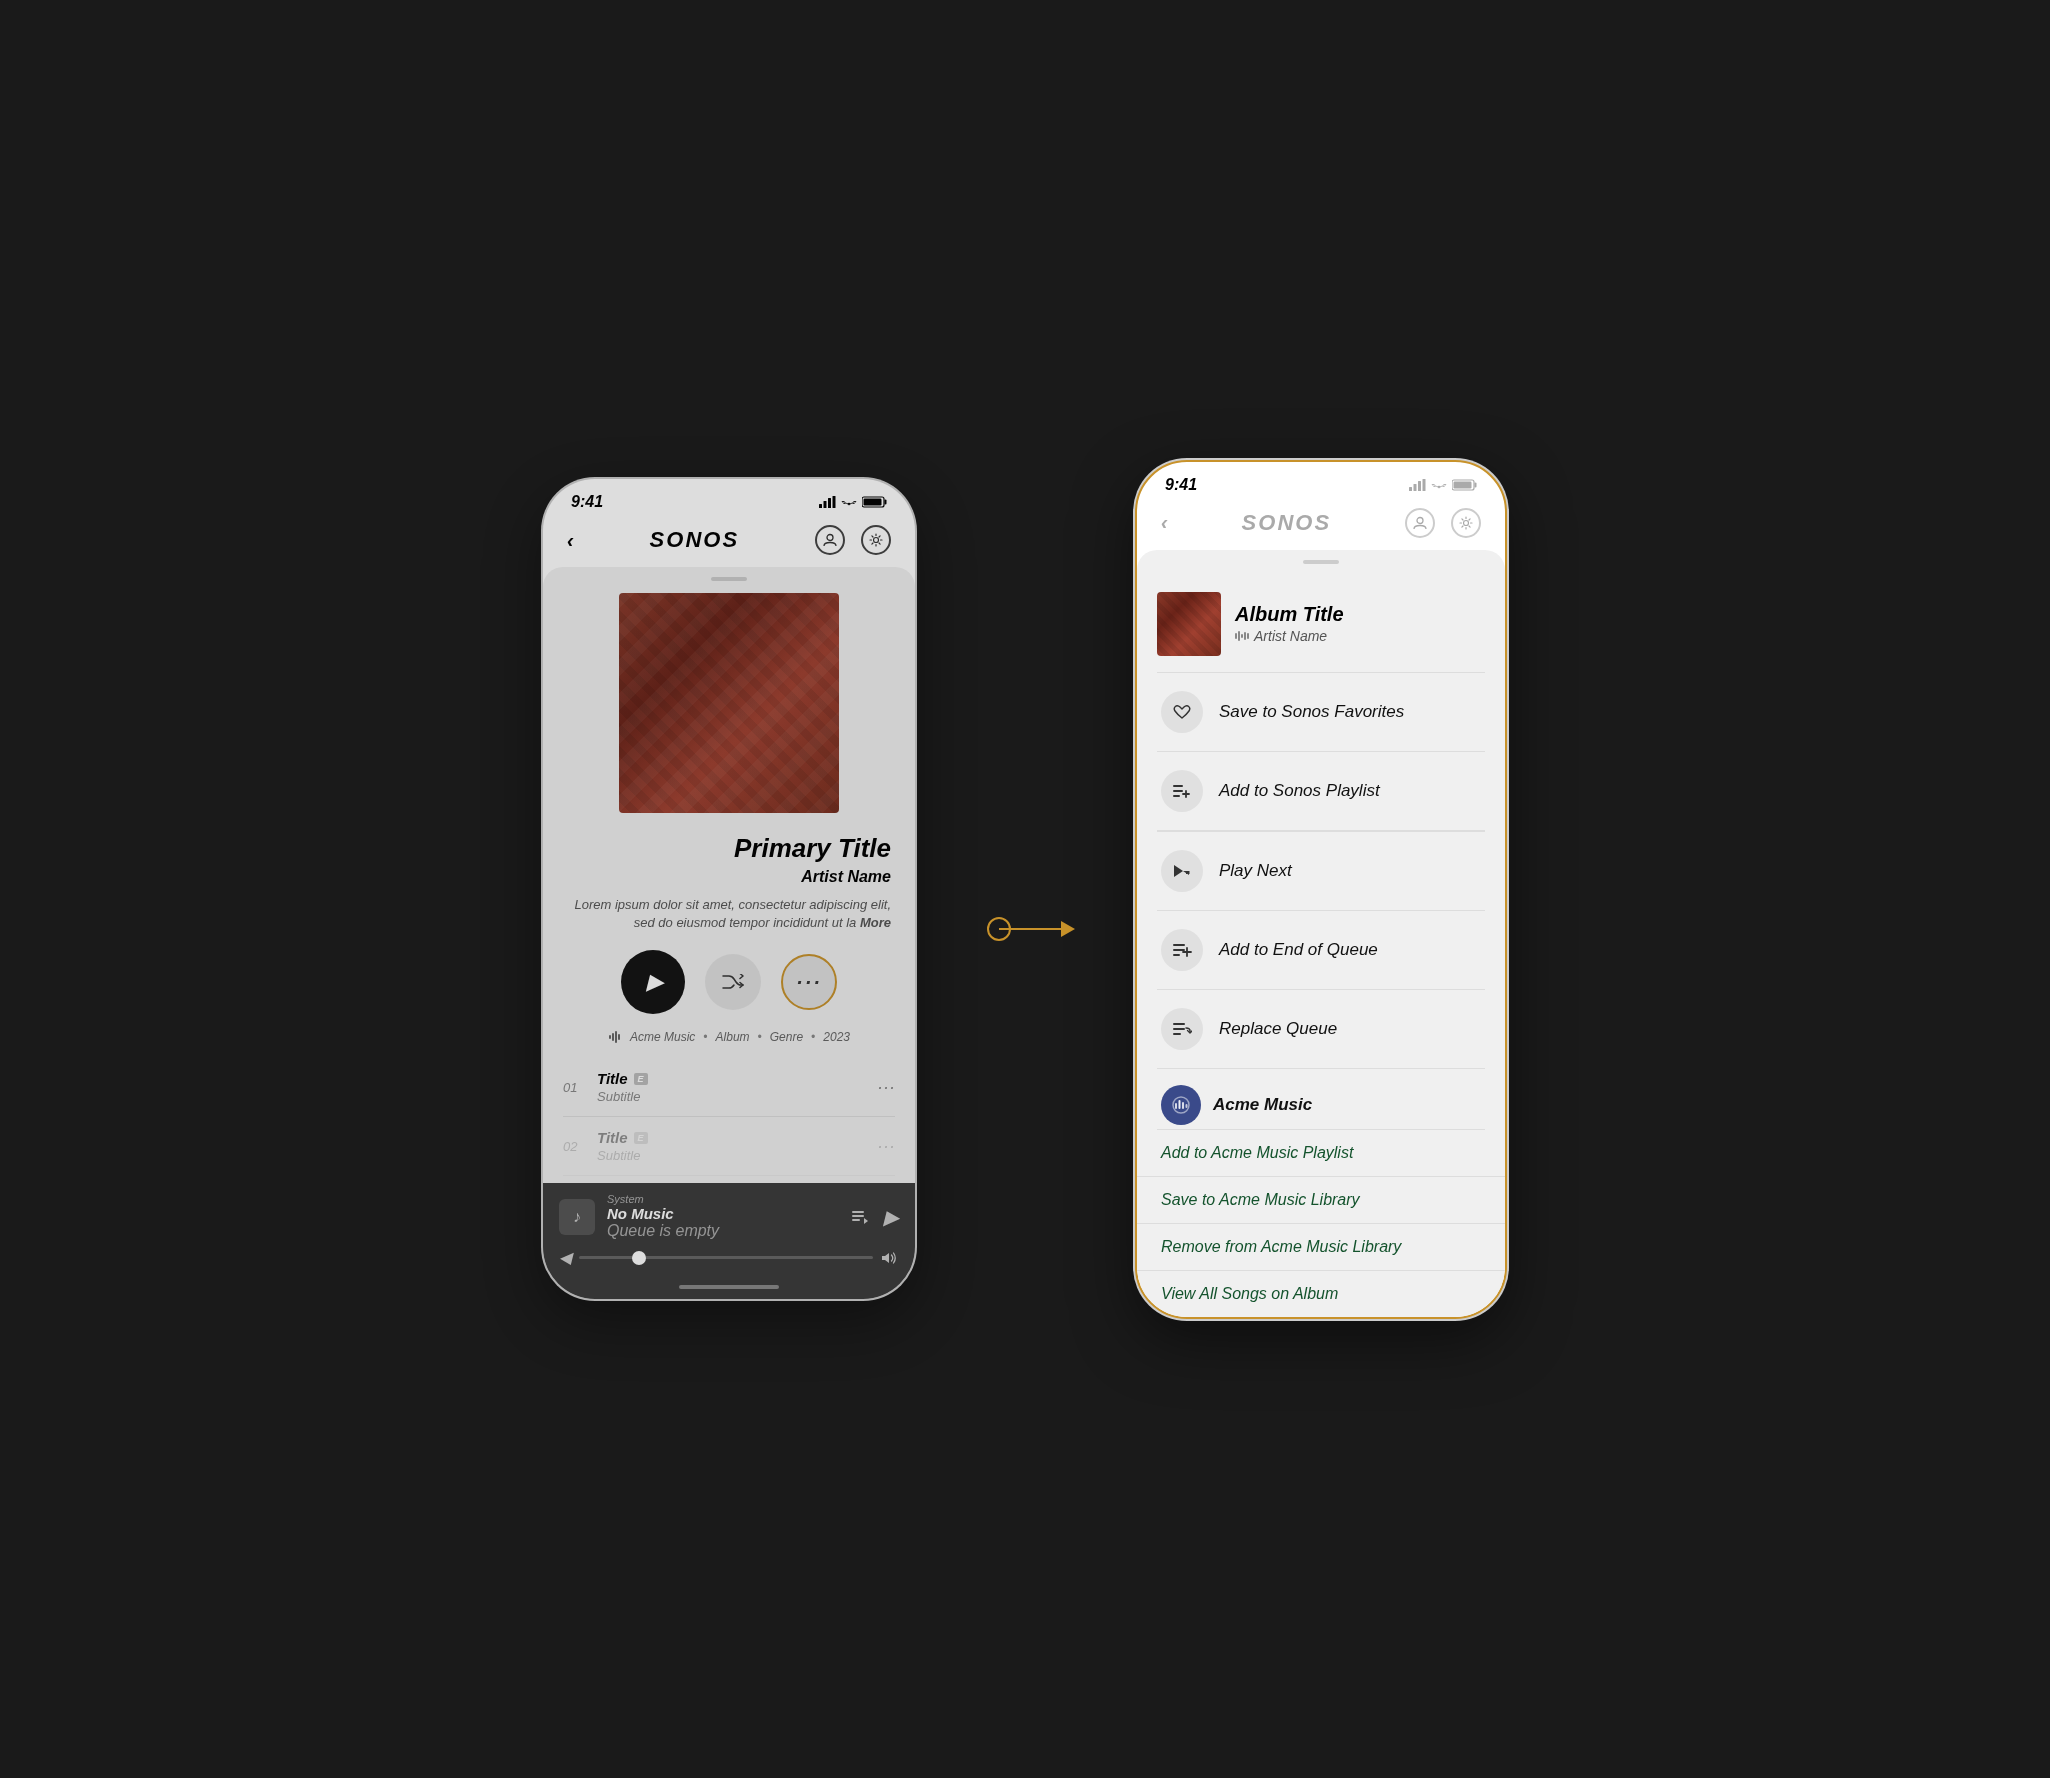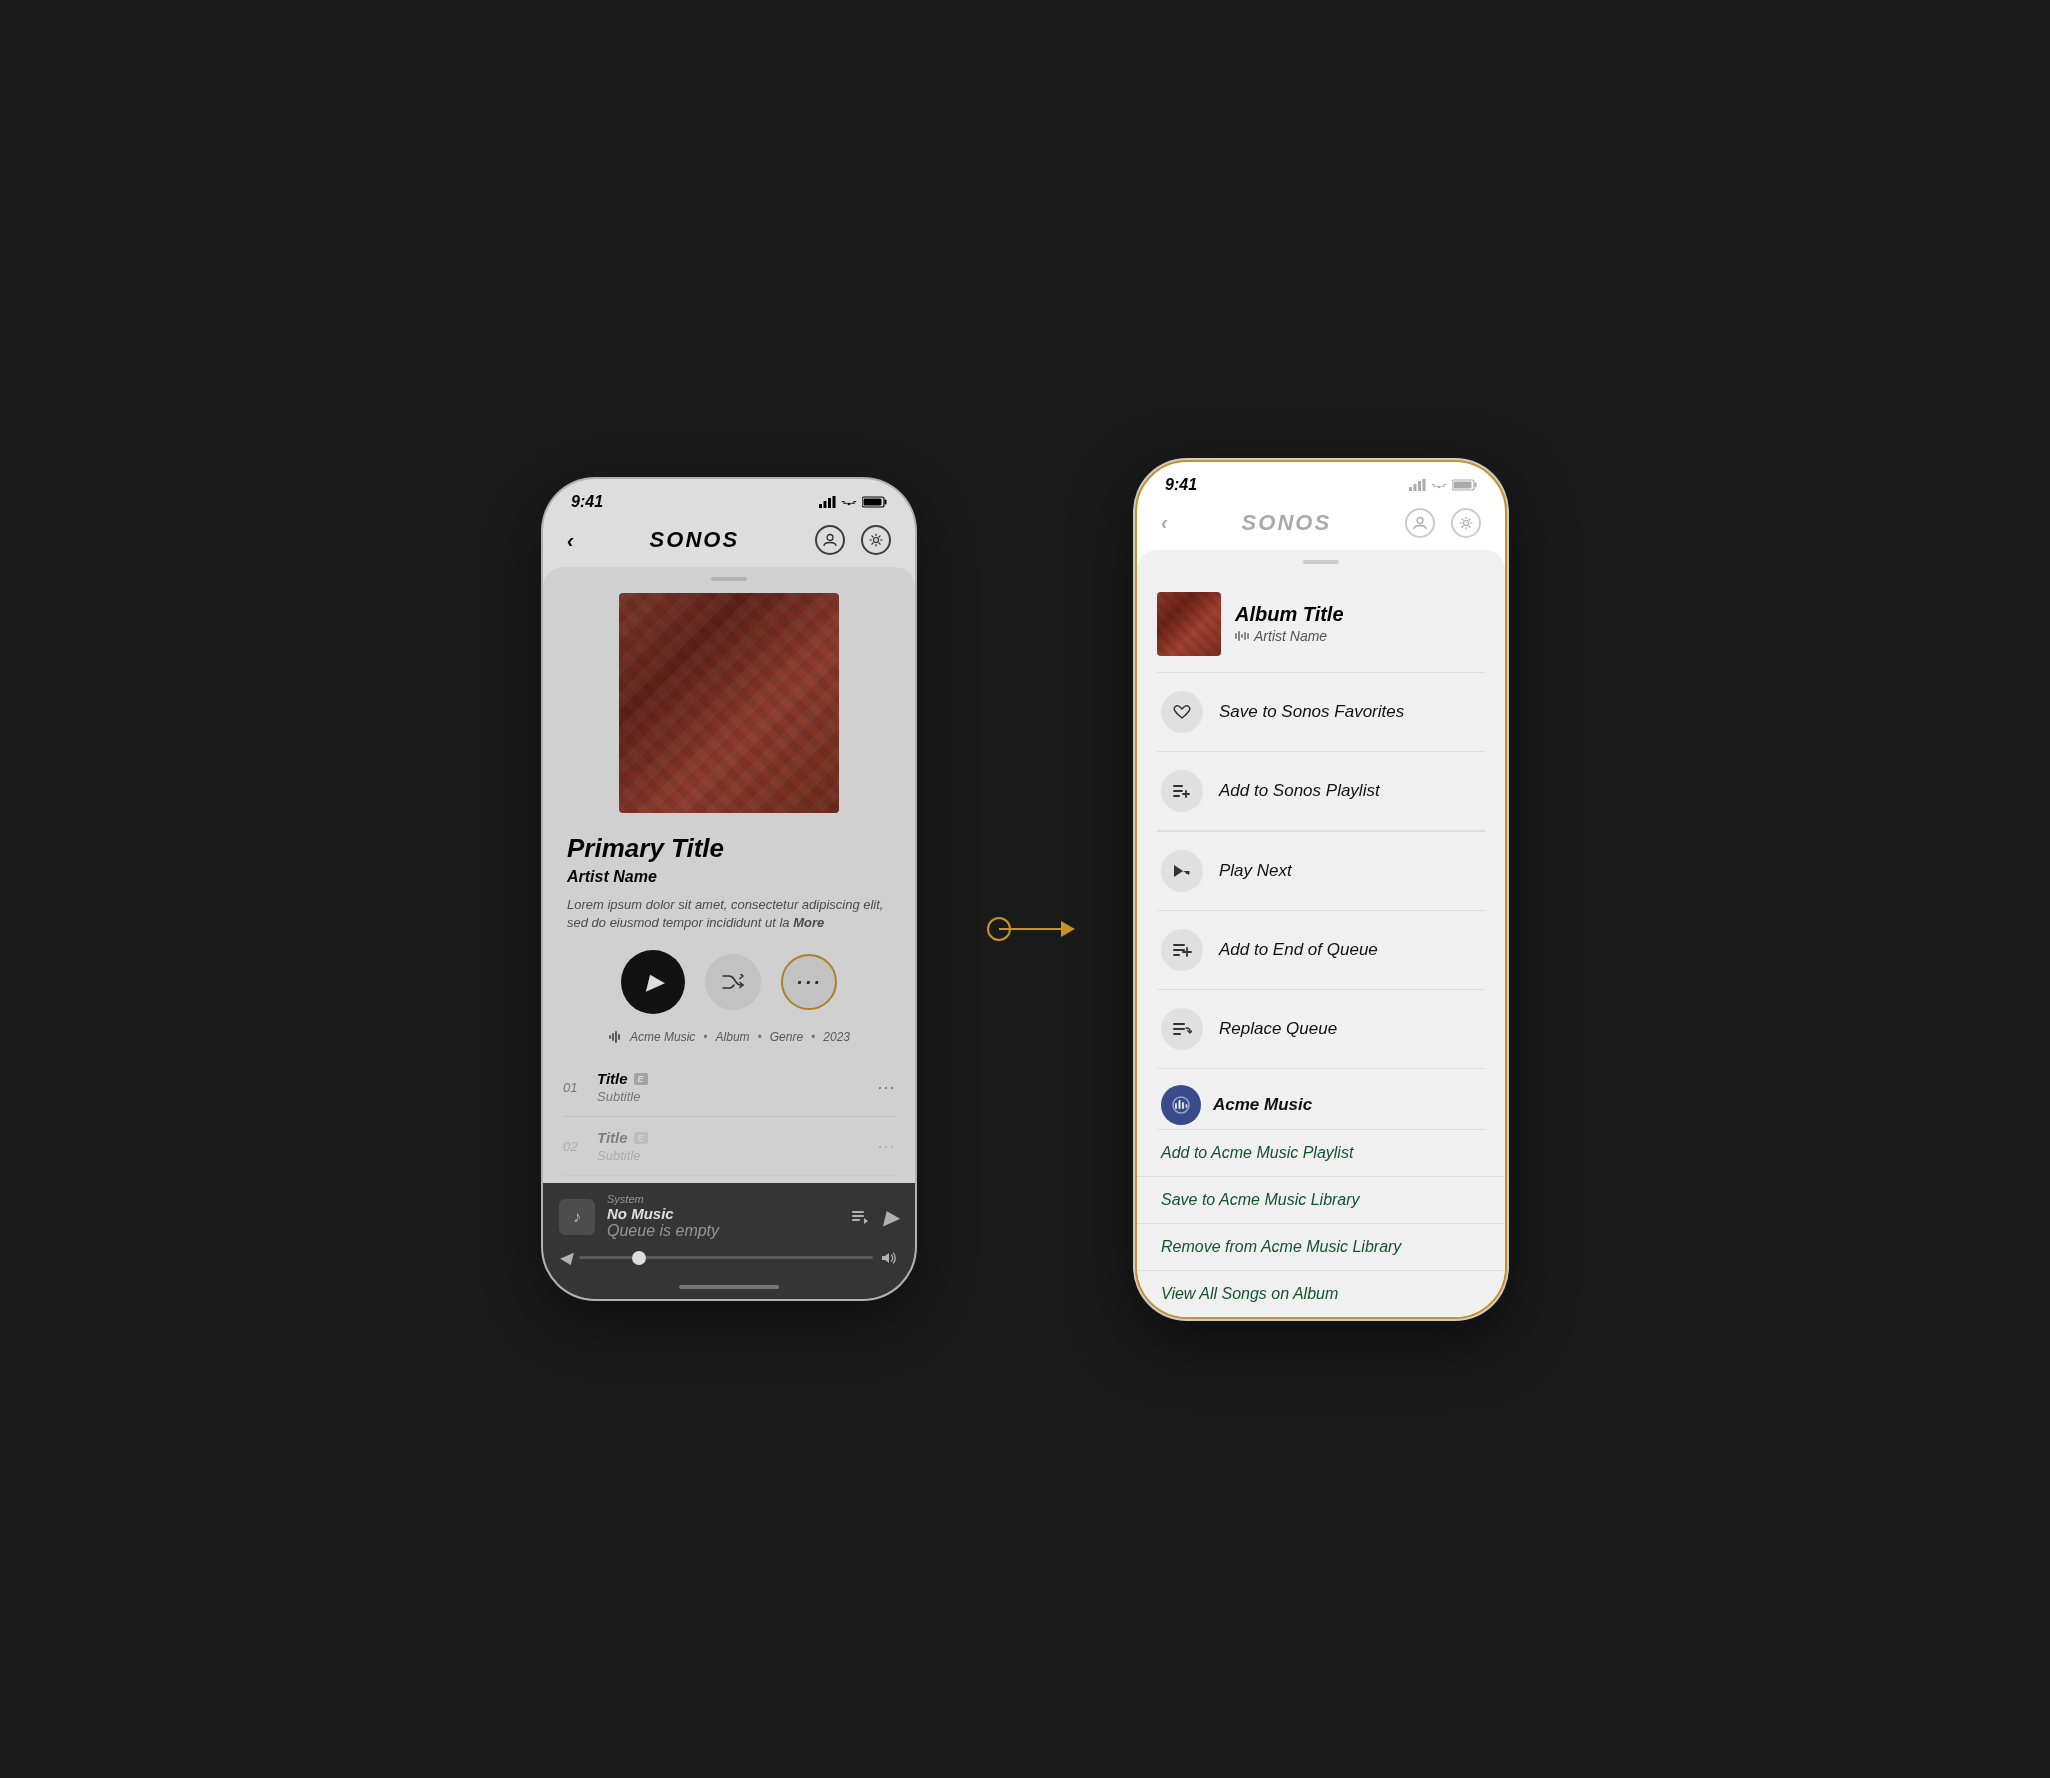--- a/index.html
+++ b/index.html
@@ -142,21 +142,21 @@
         -45deg,
         transparent,
         transparent 12px,
         rgba(255,255,255,.04) 12px,
         rgba(255,255,255,.04) 24px
       );
     }
 
     
     .track-info {
-      text-align: left;
+      text-align: right;
       padding: 0 24px;
     }
 
     .primary-title {
       font-size: 26px;
       font-weight: 700;
       color: #000;
       margin-bottom: 4px;
     }
 

